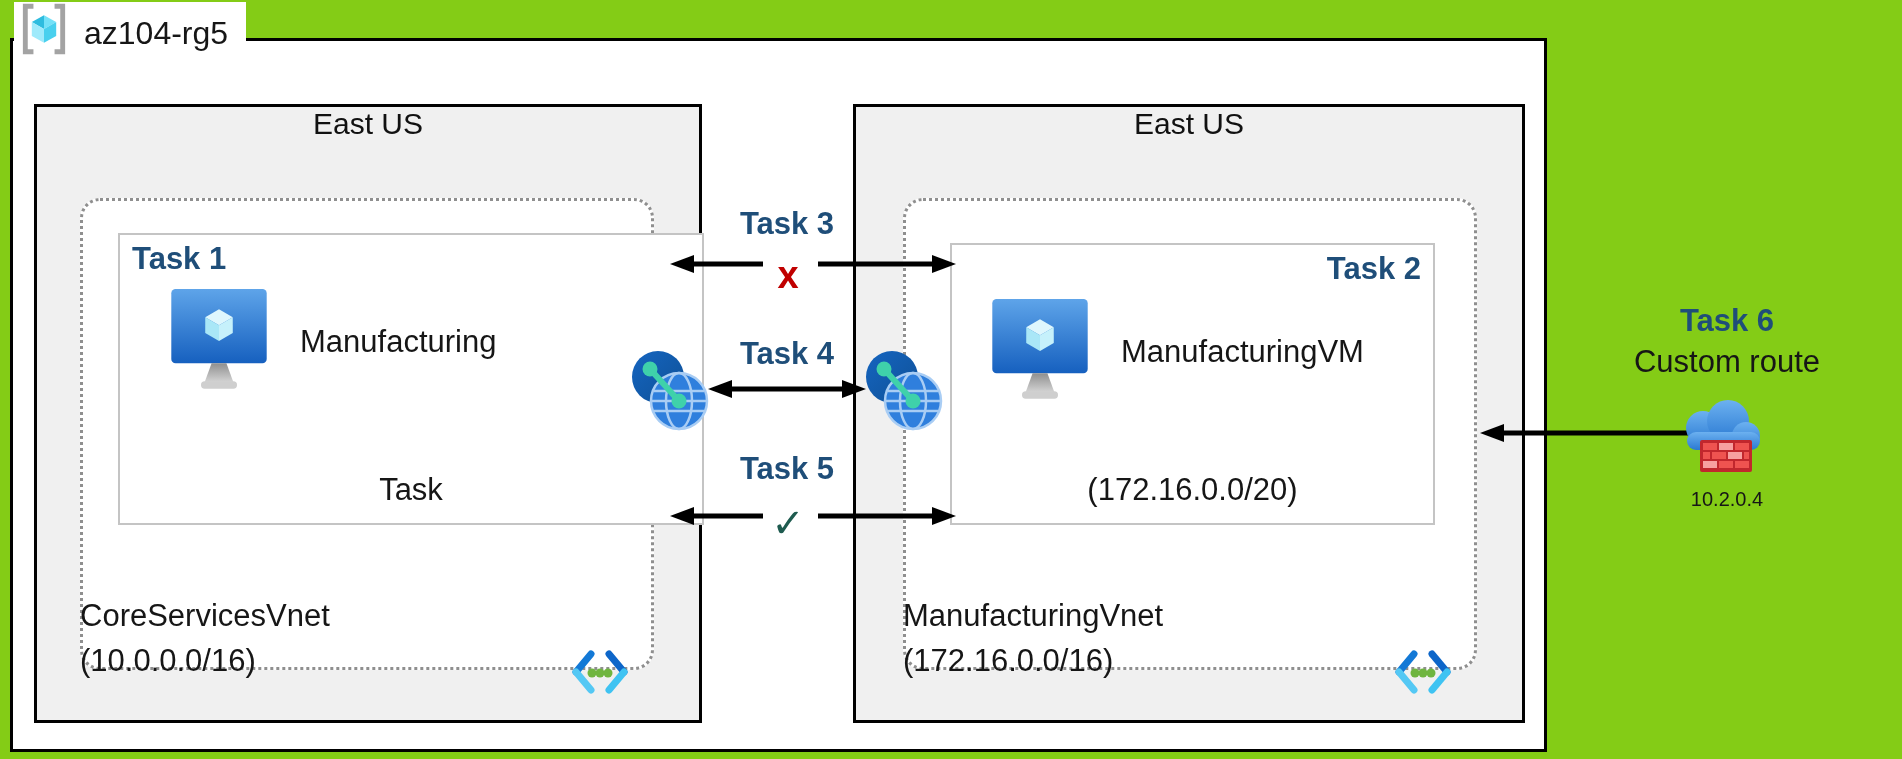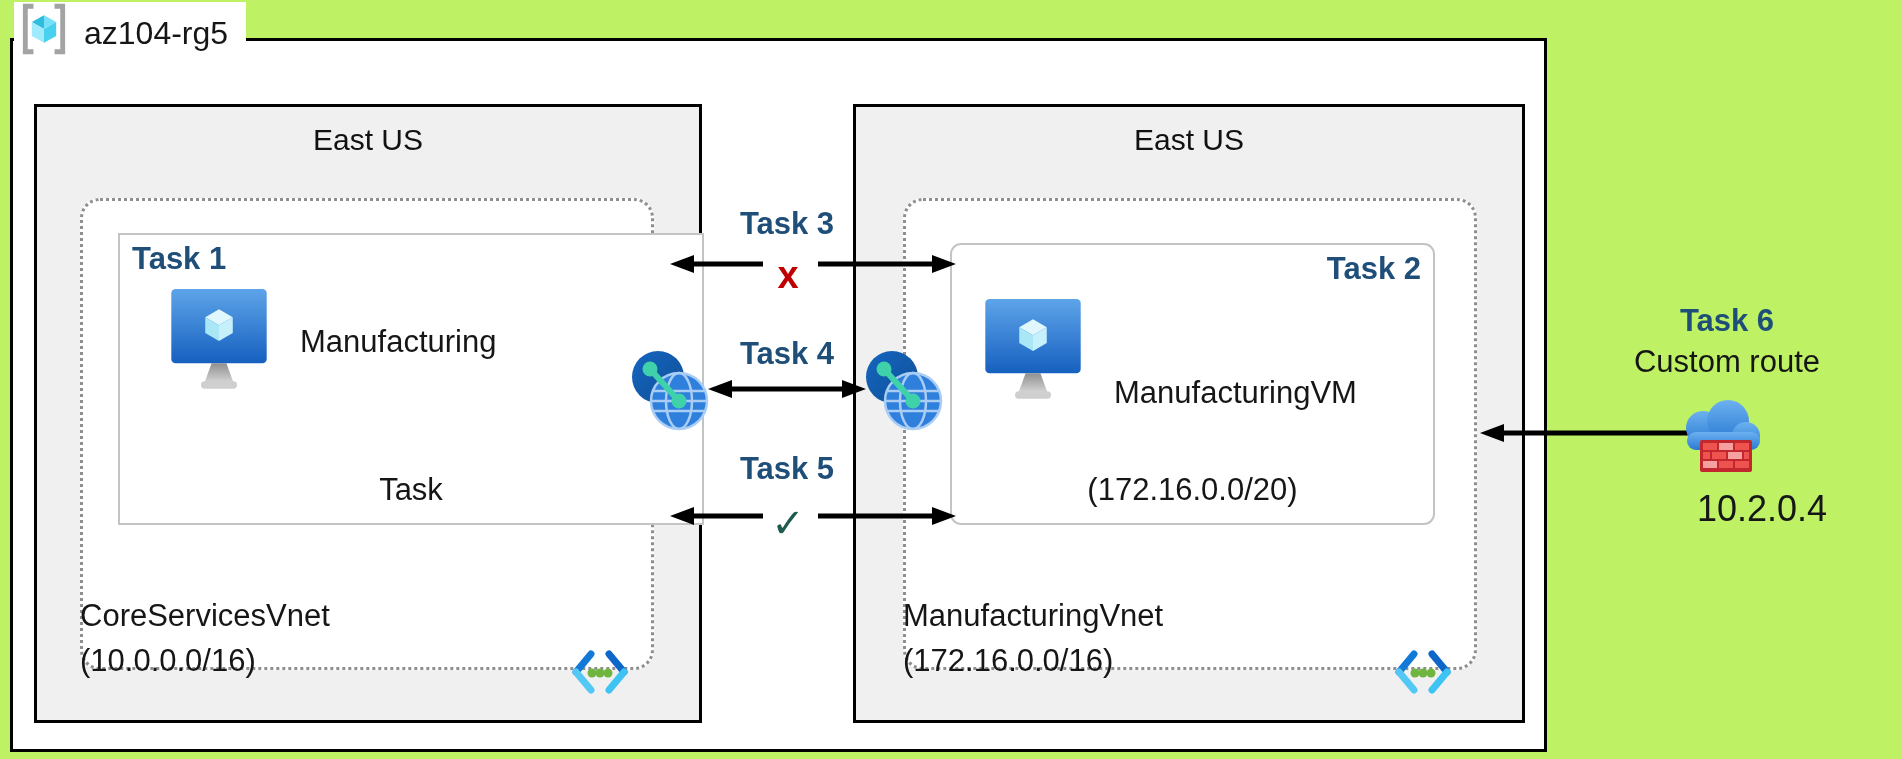--- a/index.html
+++ b/index.html
@@ -5,21 +5,21 @@
   * { margin: 0; padding: 0; box-sizing: border-box; }
   html, body { background: #ffffff; }
   body {
     font-family: "Liberation Sans", "DejaVu Sans", sans-serif;
     color: #161616;
   }
   #canvas {
     position: relative;
     width: 1902px;
     height: 759px;
-    background: #bef264;
+    background: #84cc16;
     overflow: hidden;
   }
   .abs { position: absolute; }
 
   
   .rg-box {
     left: 10px; top: 38px; width: 1537px; height: 714px;
     border: 3px solid #000000;
     background: #ffffff;
   }
@@ -36,21 +36,21 @@
   .region {
     top: 104px; height: 619px;
     background: #f0f0f0;
     border: 3px solid #000000;
     z-index: 1;
   }
   .region-left  { left: 34px;  width: 668px; }
   .region-right { left: 853px; width: 672px; }
   .region-title {
     width: 100%; text-align: center;
-    padding-top: 16px;
+    padding-top: 0;
     font-size: 30px; color: #111111;
   }
 
   
   .vnet {
     top: 198px; width: 574px; height: 472px;
     background: #ffffff;
     border: 3px dotted #8f8f8f;
     border-radius: 20px;
     z-index: 2;
@@ -66,34 +66,34 @@
   .vnet-caption-left  { left: 80px; }
   .vnet-caption-right { left: 903px; }
 
   
   .subnet {
     background: #ffffff;
     border: 2px solid #c4c4c4;
     z-index: 3;
   }
   .subnet-left  { left: 118px; top: 233px; width: 586px; height: 292px; }
-  .subnet-right { left: 950px; top: 243px; width: 485px; height: 282px; border-radius: 11px; }
+  .subnet-right { left: 950px; top: 243px; width: 485px; height: 282px; }
   .task-tag {
     position: absolute; top: 6px;
     font-size: 31px; font-weight: 700;
     color: #1f4e79;
   }
   .task-tag-left  { left: 12px; }
   .task-tag-right { right: 12px; }
   .vm-row {
     position: absolute;
     display: flex; align-items: center; gap: 28px;
   }
   .vm-row-left  { top: 48px; left: 46px; }
-  .vm-row-right { top: 48px; left: 28px; align-items: flex-end; }
+  .vm-row-right { top: 48px; left: 35px; }
   .vm-name { font-size: 31px; white-space: nowrap; }
   .subnet-caption {
     position: absolute; bottom: 12px; left: 0; width: 100%;
     text-align: center;
     font-size: 31px; line-height: 42px;
   }
 
   
   .conn-label {
     left: 707px; width: 160px;
@@ -128,22 +128,22 @@
     z-index: 5;
   }
   .t6-title {
     left: 1602px; top: 344px; width: 250px;
     text-align: center;
     font-size: 31px; color: #161616;
     z-index: 5;
   }
   .t6-ip {
     left: 1627px; top: 488px; width: 200px;
-    text-align: right;
-    font-size: 36px; color: #161616;
+    text-align: center;
+    font-size: 20px; color: #161616;
     z-index: 5;
   }
 </style>
 </head>
 <body>
 
 <div id="canvas">
 
   <div class="abs rg-box"></div>
   <div class="abs rg-label">

